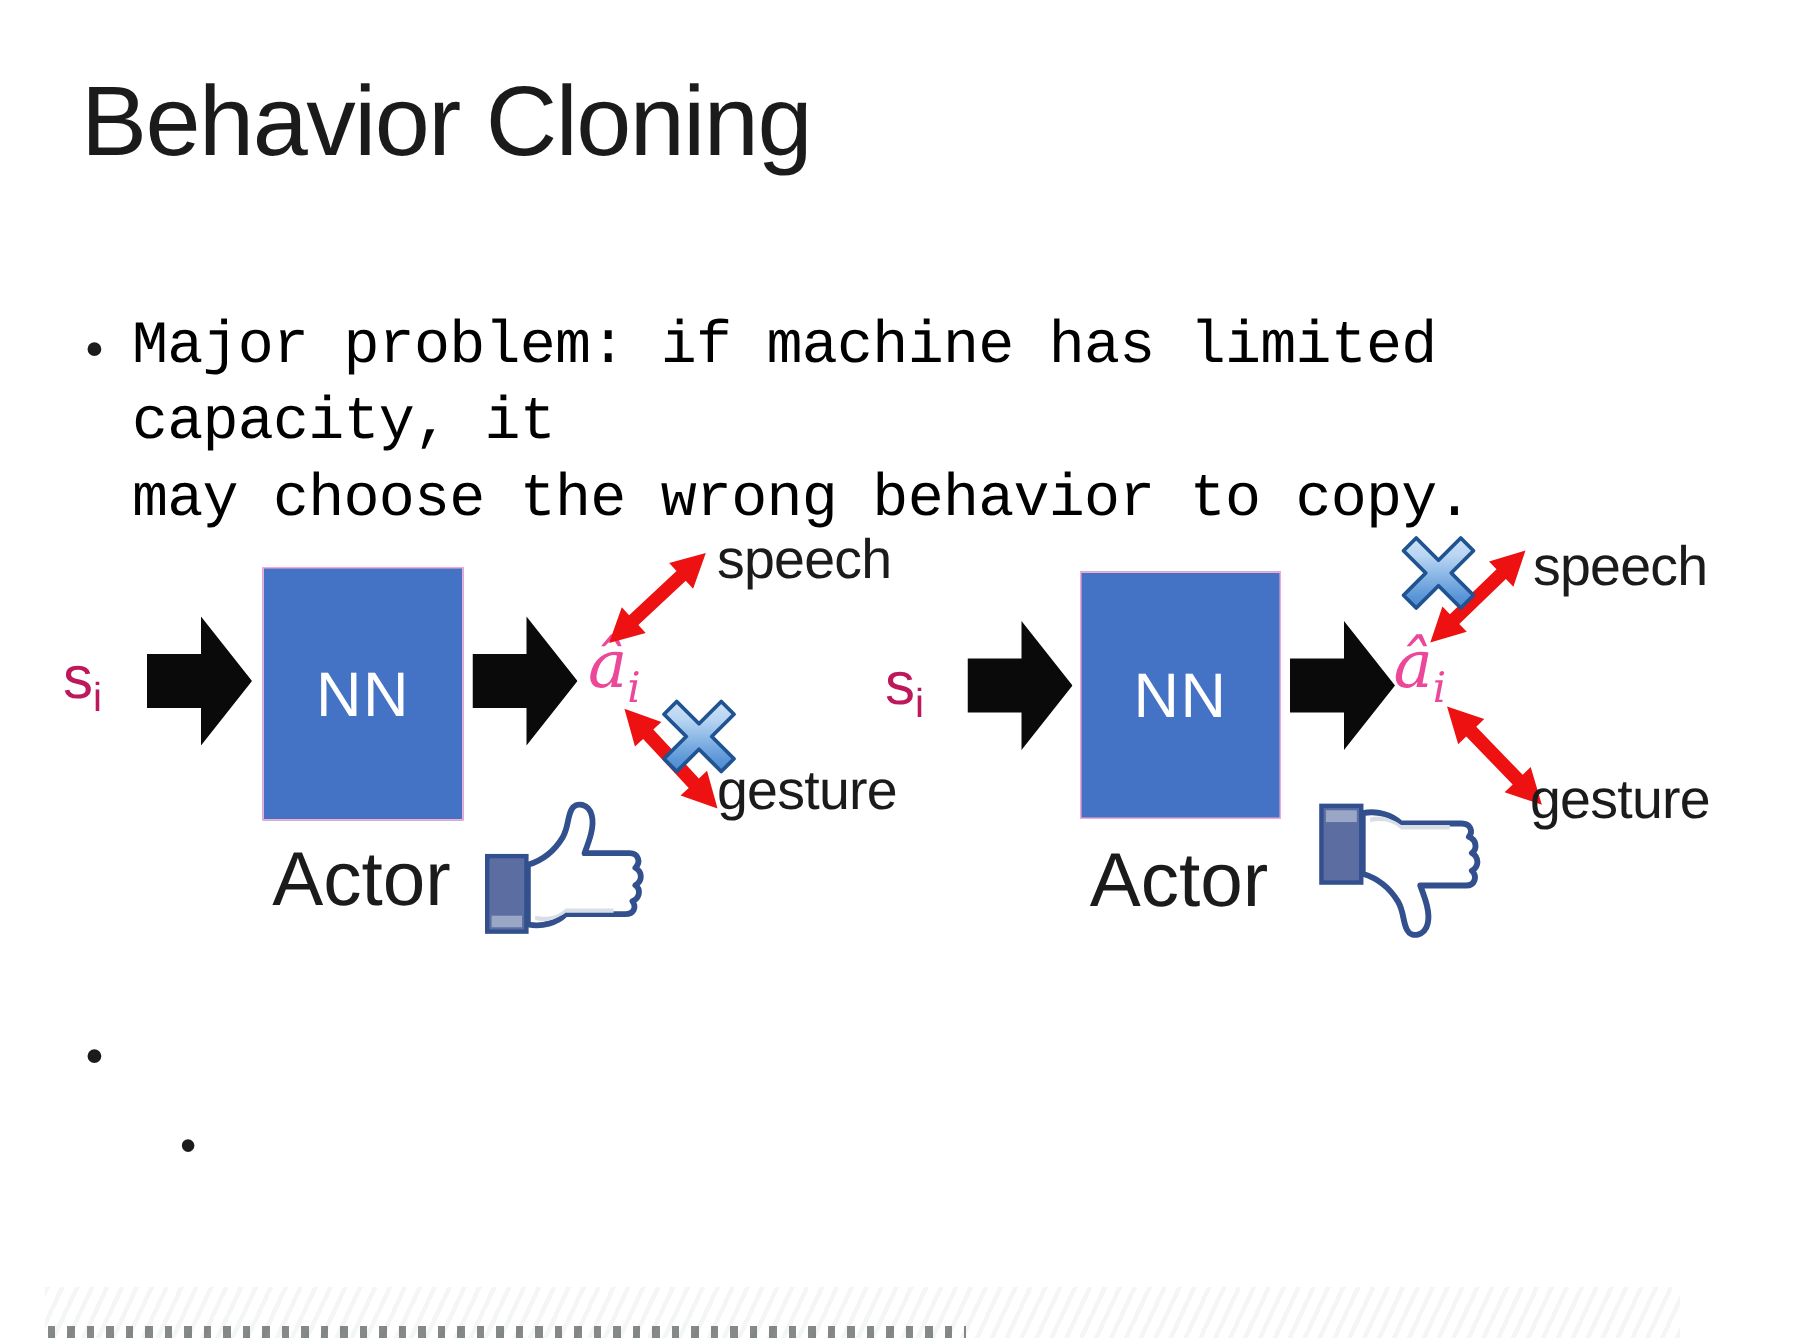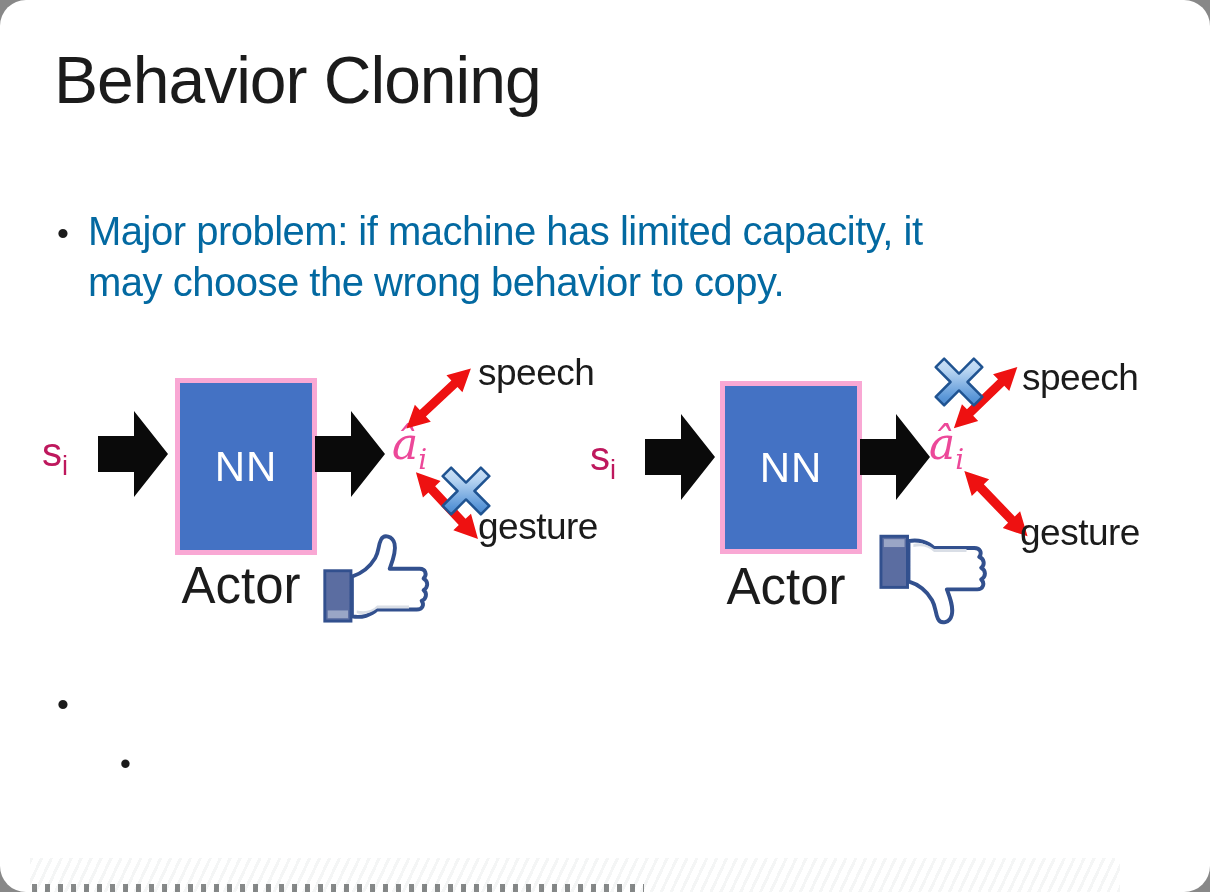--- a/index.html
+++ b/index.html
@@ -3,40 +3,39 @@
 <meta charset="utf-8">
 <style>
   html,body{margin:0;padding:0;background:#888;}
   .slide{
     position:relative;
     width:1210px;height:892px;
     background:#ffffff;
     overflow:hidden;
     font-family:"Liberation Sans", sans-serif;
     color:#161616;
-    border-radius:26px;
   }
   .abs{position:absolute;}
 
   .title{
     left:54px;top:44px;
     font-size:66px;line-height:1.1;
     letter-spacing:-1px;
     color:#1b1b1b;
   }
 
   .bullet-dot{font-size:34px;color:#1b1b1b;}
   .bullet-text{
     font-size:40px;line-height:51px;letter-spacing:-0.5px;
-    color:#0369a1;white-space:pre-line;
+    color:#000000;white-space:pre-line;font-family:Liberation Mono, monospace;
   }
   .sub-bullet-text{font-size:38px;line-height:48px;letter-spacing:-0.5px;color:#1b1b1b;}
 
   .nn-box{
-    width:132px;background:#4472C4;border:5px solid #f9a8d4;
+    width:132px;background:#4472C4;border:1px solid #f9a8d4;
     display:flex;align-items:center;justify-content:center;
   }
   .nn-label{color:#ffffff;font-size:42px;letter-spacing:1px;}
 
   .actor-label{font-size:51px;color:#1b1b1b;text-align:center;width:132px;}
 
   .state-label{font-size:40px;color:#be185d;}
   .state-label sub{font-size:27px;line-height:0;}
 
   .action-label{

